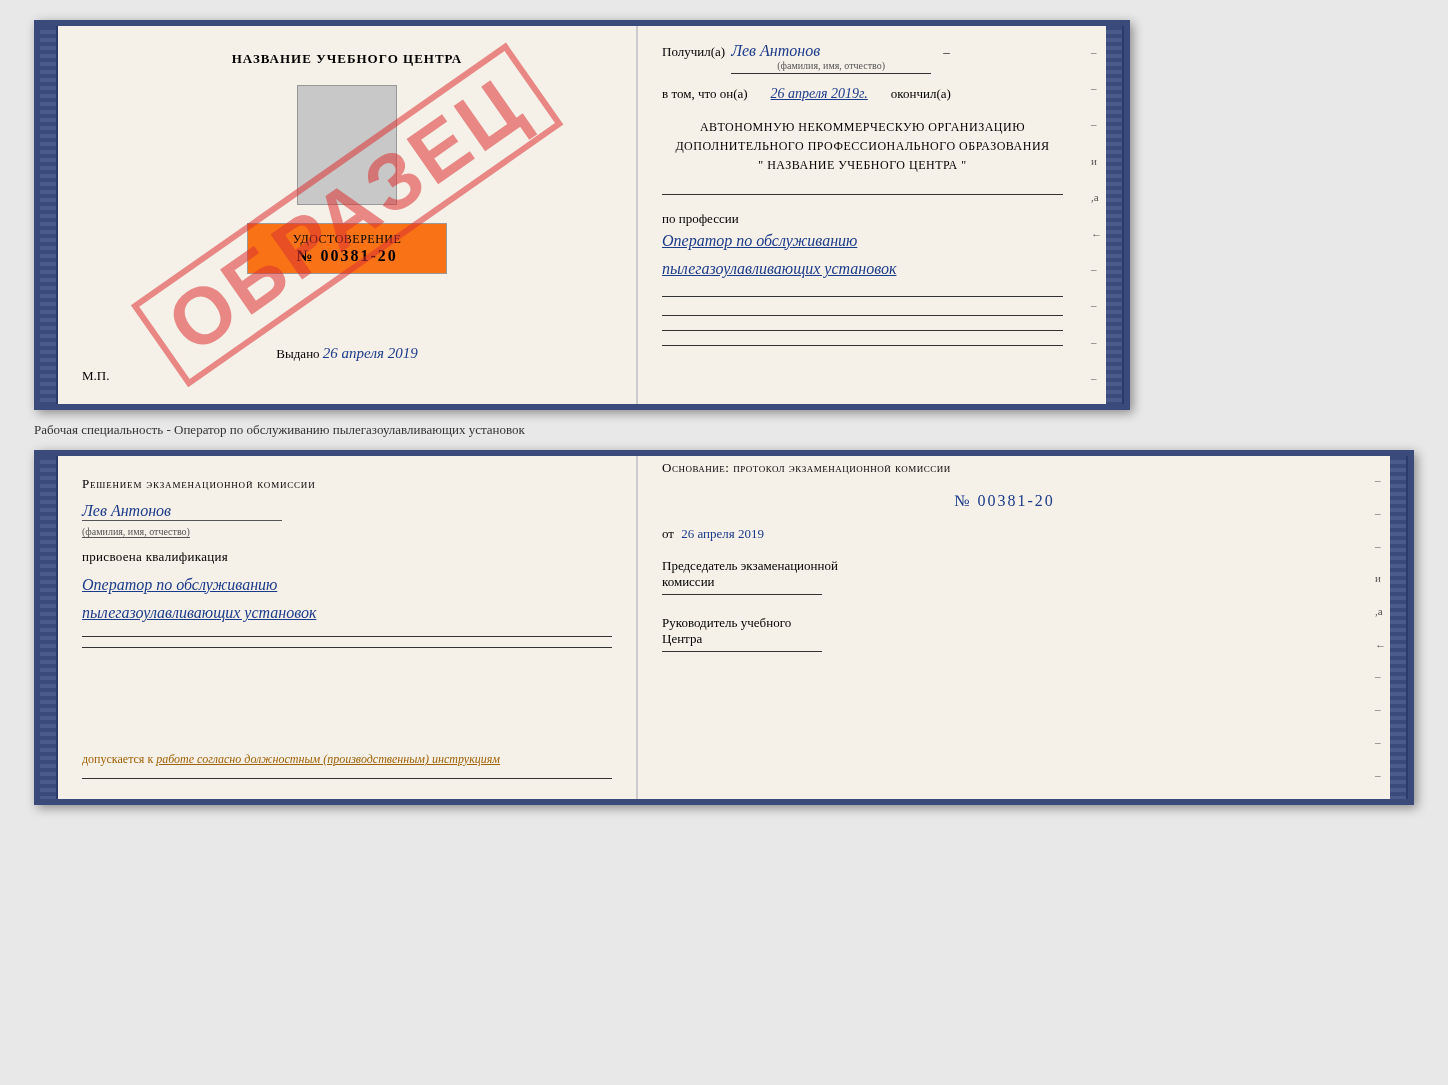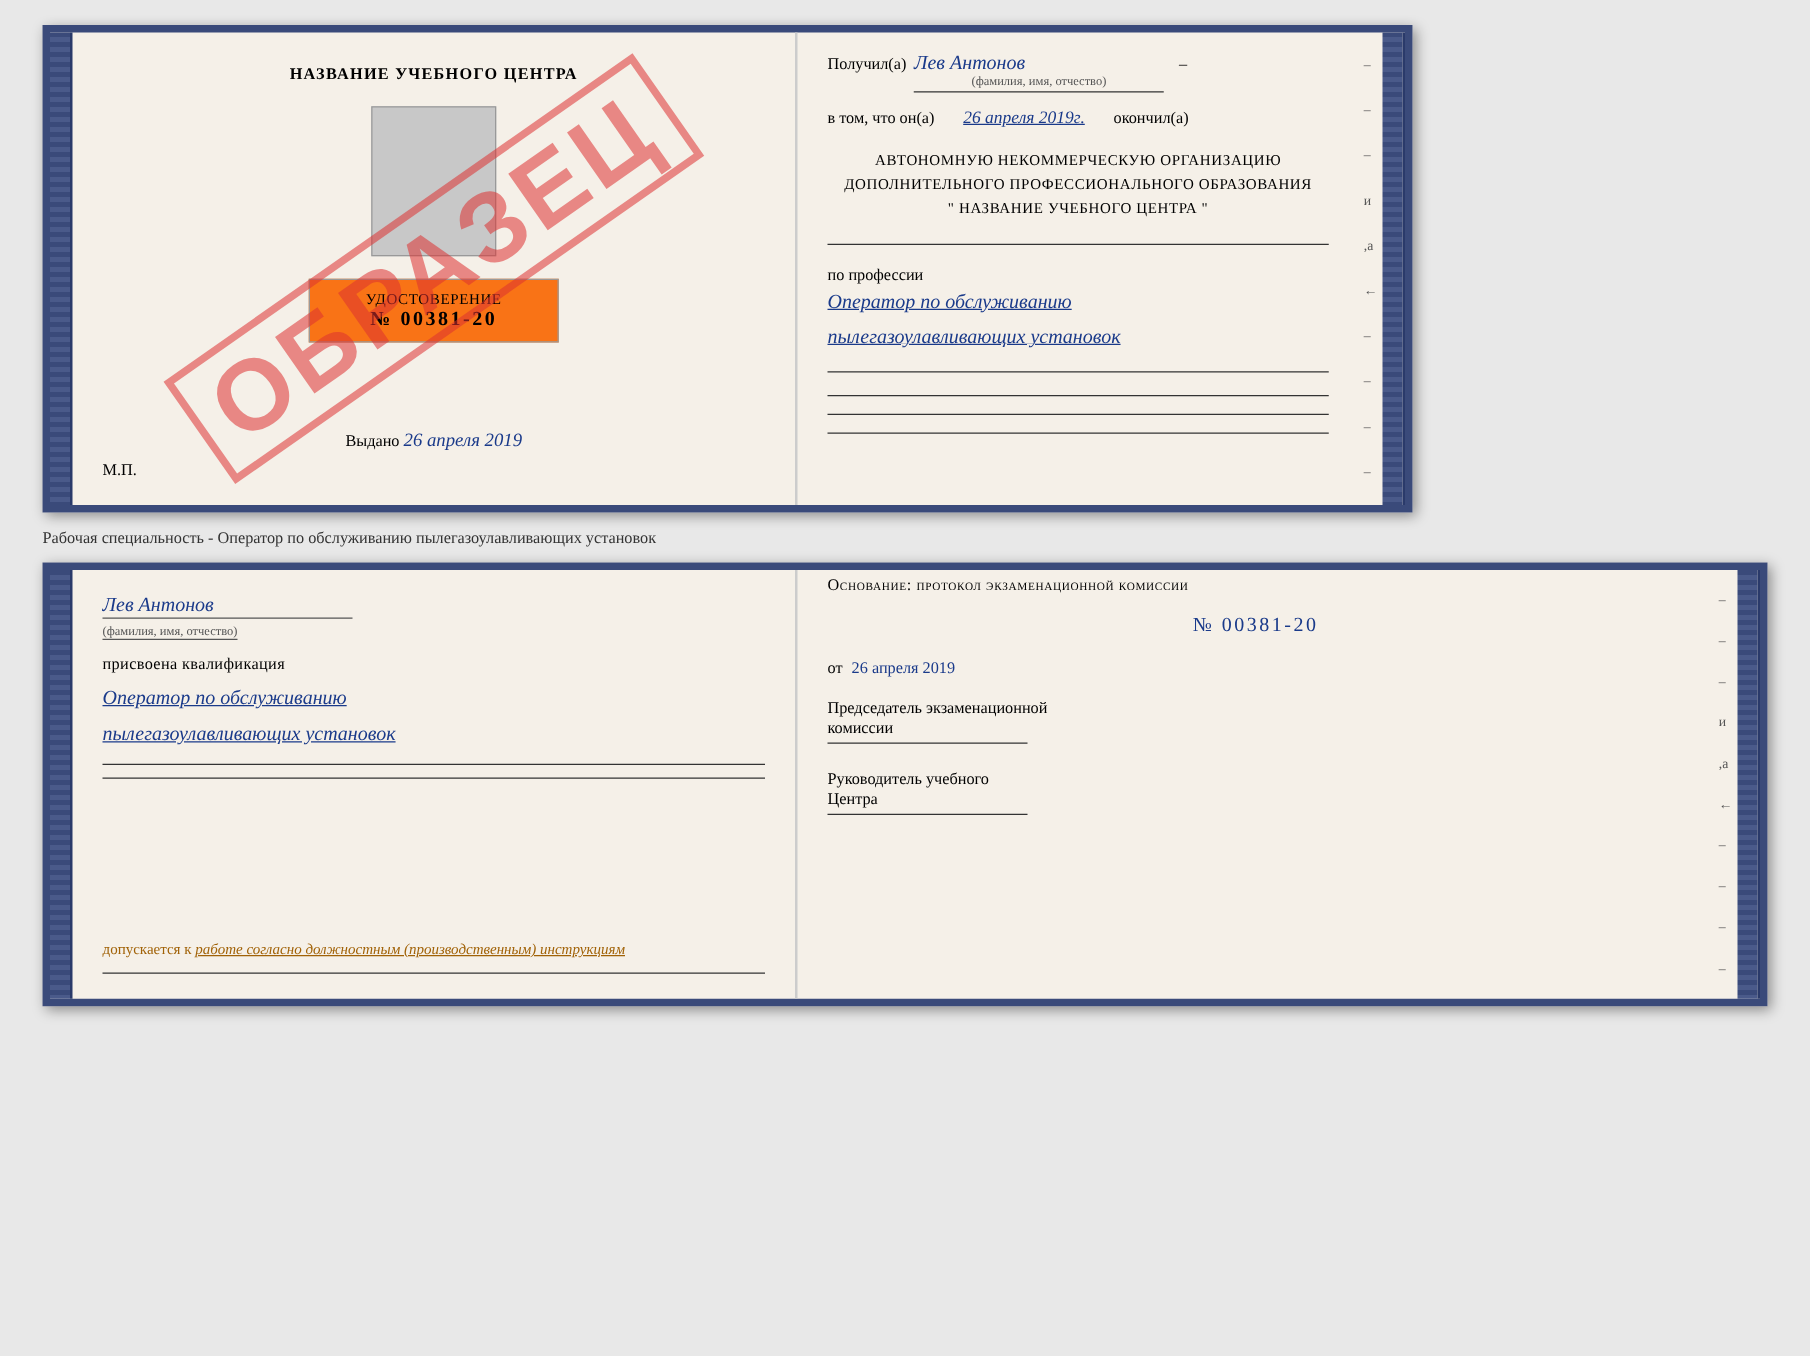--- a/index.html
+++ b/index.html
@@ -414,20 +414,21 @@
 
     <div class="book-spine"></div>
   </div>
 
   <div class="middle-label">Рабочая специальность - Оператор по обслуживанию пылегазоулавливающих установок</div>
 
   <div class="book-bottom">
     <div class="book-spine"></div>
 
     <div class="bottom-left">
+      <div class="commission-text">Решением экзаменационной комиссии</div>
 
       <div>
         <div class="commission-name">Лев Антонов</div>
         <div style="border-bottom:1px solid #555; width: 200px;"></div>
         <span class="small-subtitle">(фамилия, имя, отчество)</span>
       </div>
 
       <div class="assigned-qual">присвоена квалификация</div>
 
       <div>

